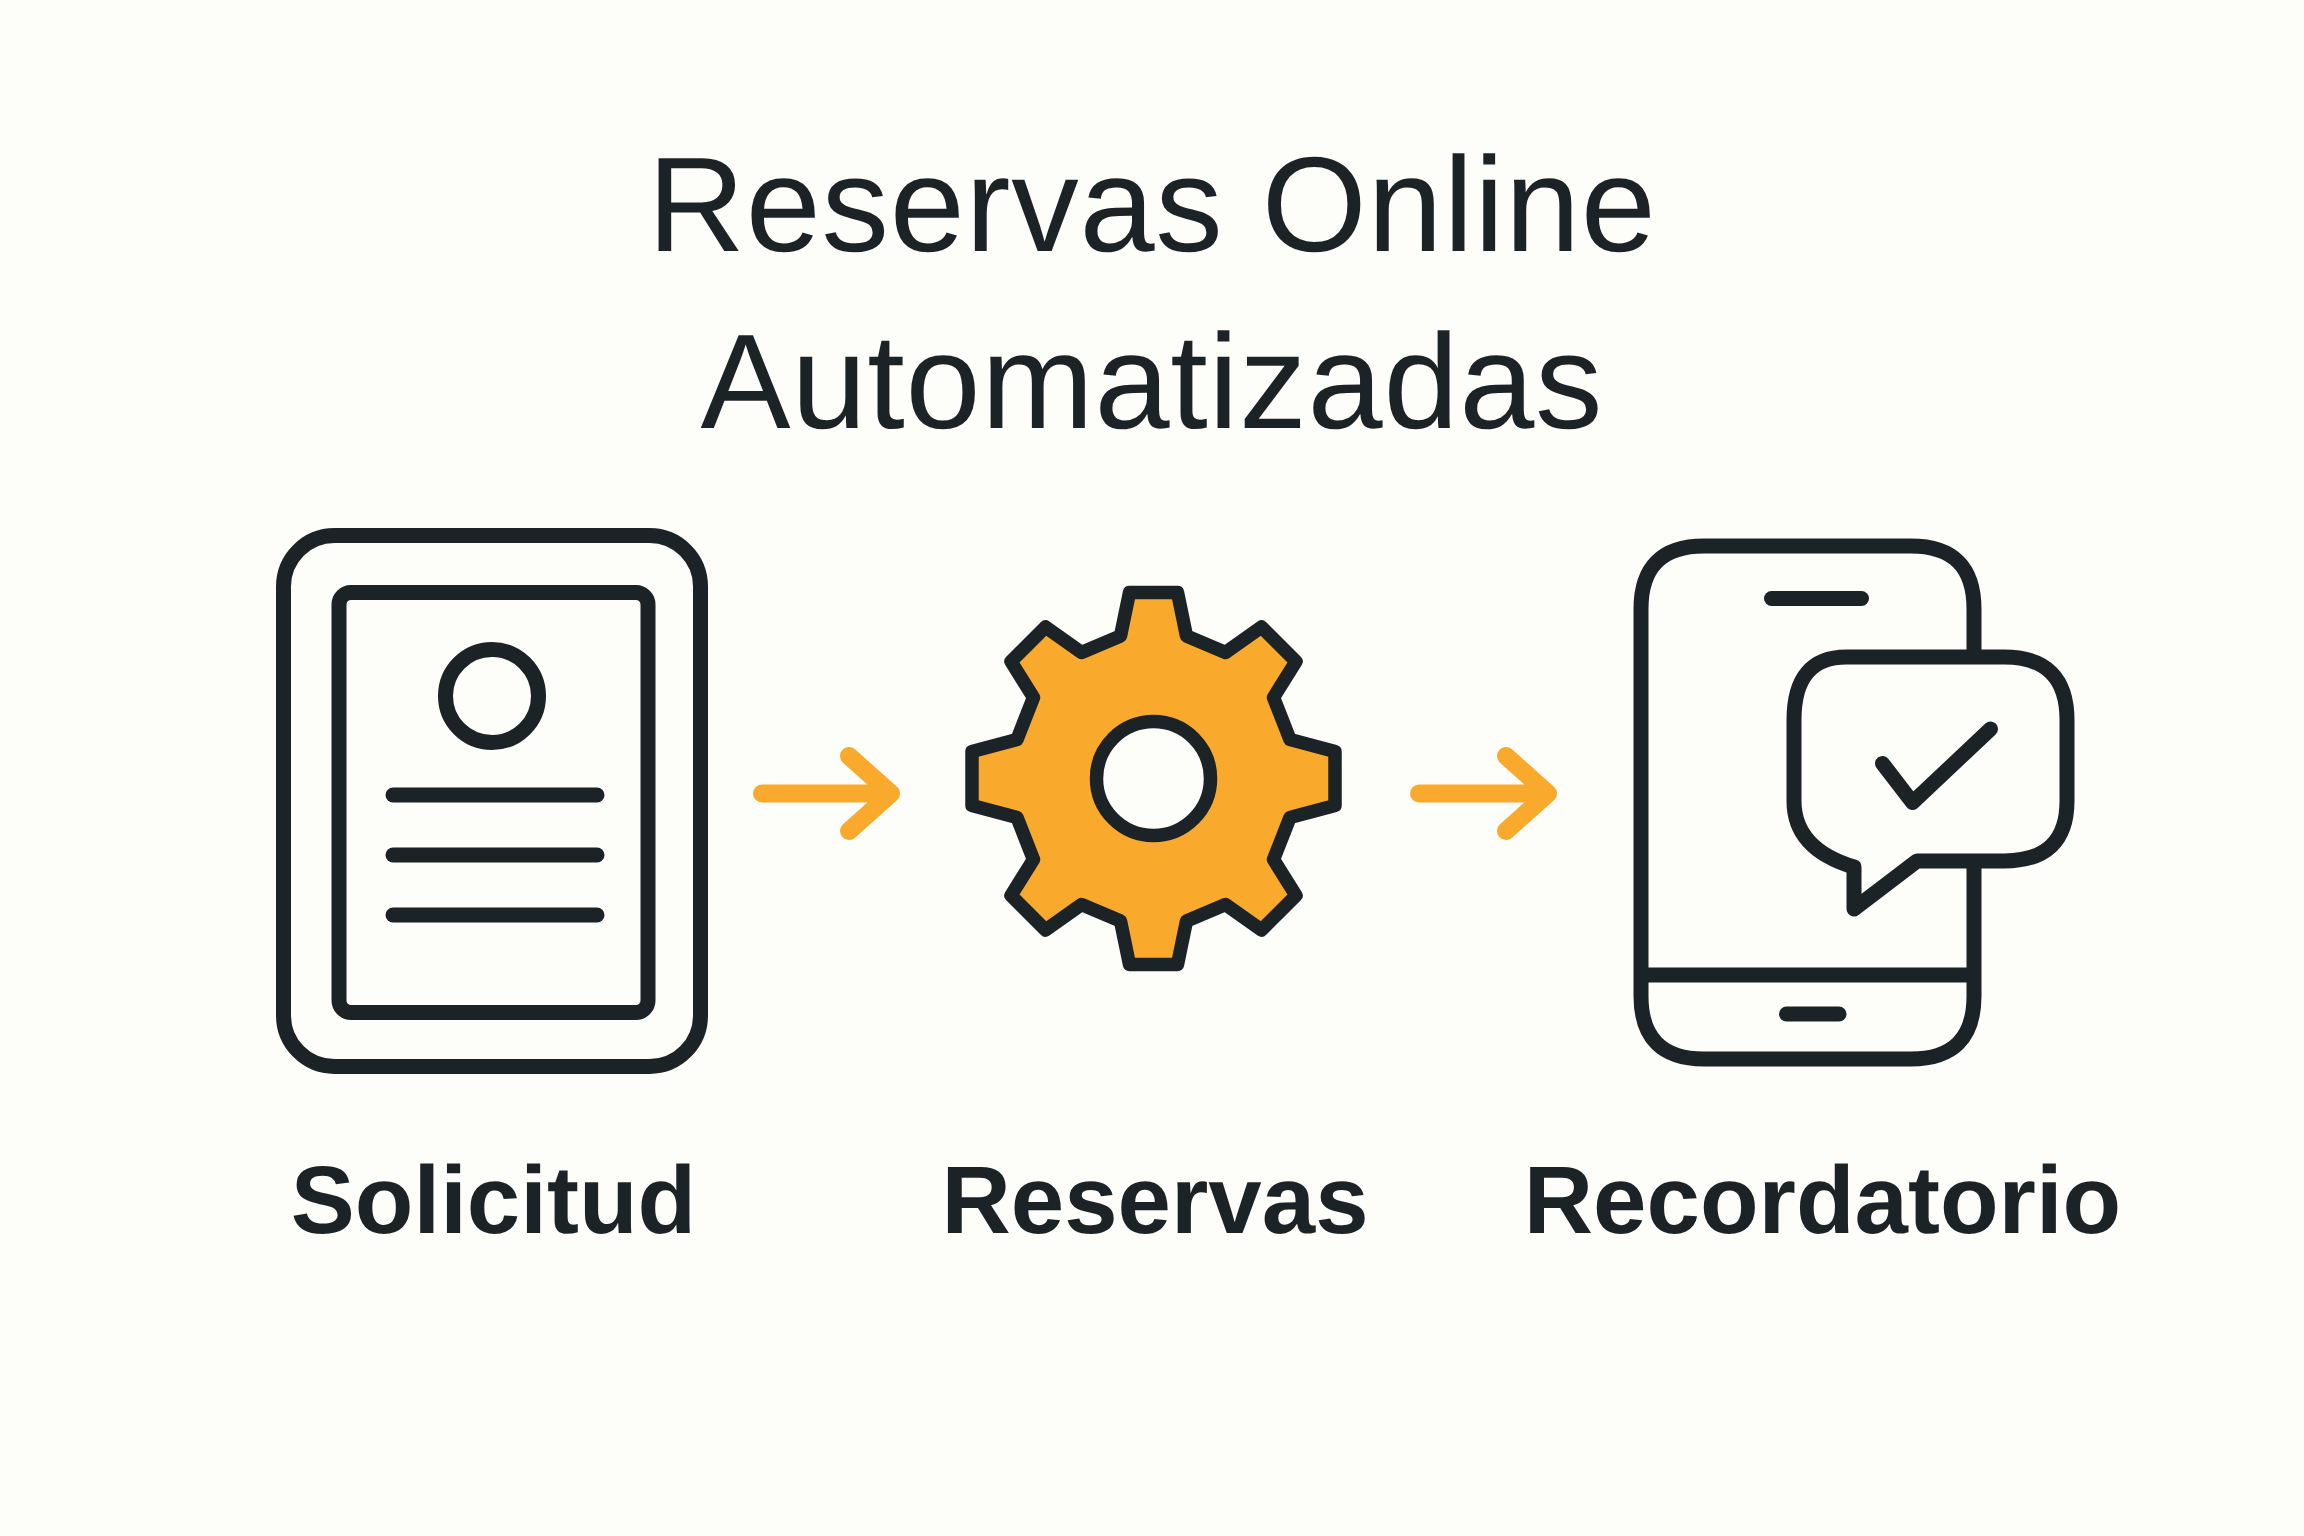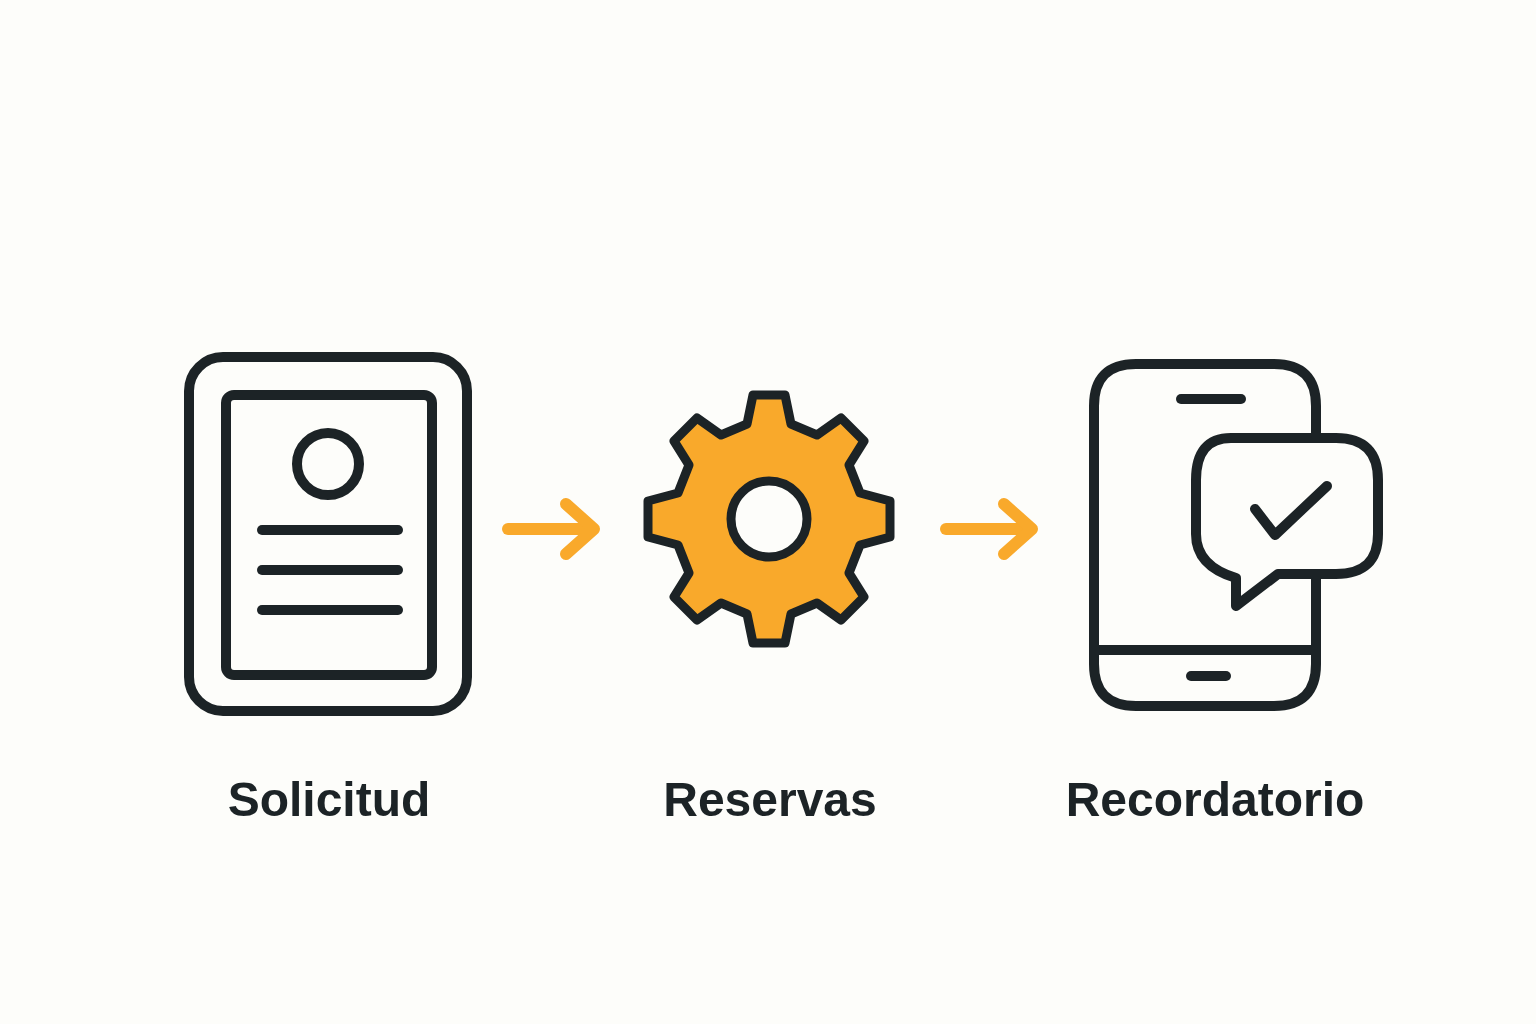--- a/index.html
+++ b/index.html
@@ -29,35 +29,37 @@
       margin: 0;
     }
     .title span { display: block; }
     .icon {
       position: absolute;
     }
     .icon svg { display: block; }
     .label {
       position: absolute;
       top: 762px;
-      font-size: 48px;
+      font-size: 64px;
       line-height: 76px;
       font-weight: bold;
       color: #1c2326;
       text-align: center;
       white-space: nowrap;
     }
     .arrow {
       position: absolute;
     }
   </style>
 </head>
 <body>
 
 <h1 class="title">
+  <span>Reservas Online</span>
+  <span>Automatizadas</span>
 </h1>
 
 <div class="icon" style="left:184px; top:352px;">
   <svg width="290" height="366" viewBox="0 0 290 366">
     <rect x="5" y="5" width="278" height="354" rx="34" ry="34" fill="none" stroke="#1c2326" stroke-width="10"></rect>
     <rect x="42" y="43" width="206" height="280" rx="8" ry="8" fill="none" stroke="#1c2326" stroke-width="10"></rect>
     <circle cx="144" cy="112" r="31" fill="none" stroke="#1c2326" stroke-width="10"></circle>
     <line x1="78" y1="178" x2="214" y2="178" stroke="#1c2326" stroke-width="10" stroke-linecap="round"></line>
     <line x1="78" y1="218" x2="214" y2="218" stroke="#1c2326" stroke-width="10" stroke-linecap="round"></line>
     <line x1="78" y1="258" x2="214" y2="258" stroke="#1c2326" stroke-width="10" stroke-linecap="round"></line>

